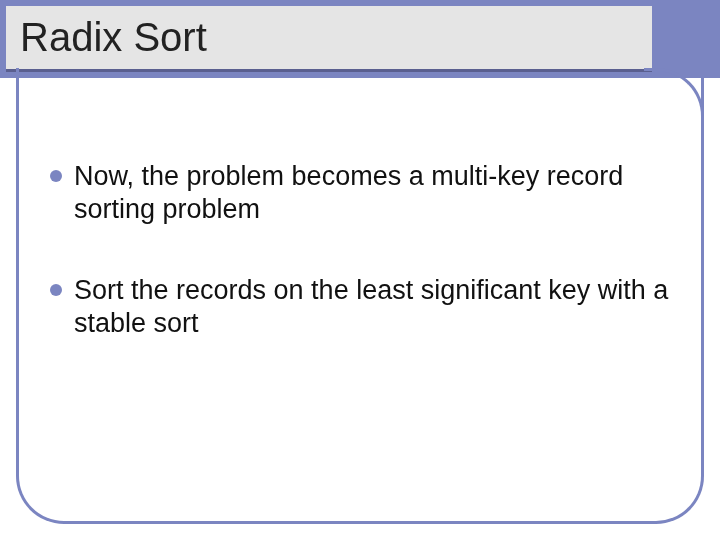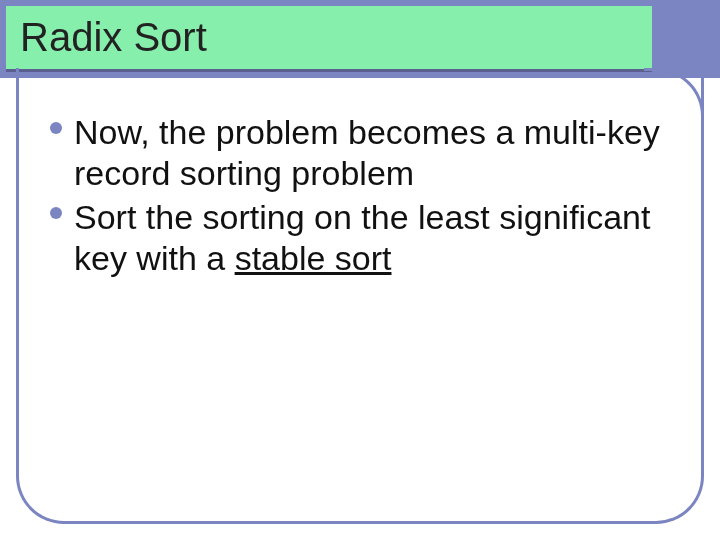--- a/index.html
+++ b/index.html
@@ -14,21 +14,21 @@
     top: 0; left: 0; right: 0;
     height: 78px;
     background: #7b85c1;
   }
   .title-box {
     position: absolute;
     top: 6px;
     left: 6px;
     right: 68px;
     height: 66px;
-    background: #86efac;
+    background: #e5e5e5;
     border-bottom: 3px solid #5a5f8f;
     display: flex;
     align-items: center;
     padding-left: 14px;
   }
   .title-box h1 {
     font-size: 40px;
     font-weight: 400;
     color: #222222;
     letter-spacing: 0px;
@@ -55,37 +55,38 @@
     border-right: 3px solid #7b85c1;
     border-top-right-radius: 48px;
   }
   .body-content {
     position: absolute;
     top: 112px;
     left: 50px;
     right: 50px;
   }
   .bullet-item {
-    font-size: 34px;
+    font-size: 27px;
     line-height: 1.22;
     color: #111111;
     margin-bottom: 2px;
     padding-left: 24px;
     position: relative;
+    margin-top: 48px;
   }
   .bullet-item .dot {
     position: absolute;
     left: 0;
     top: 10px;
     width: 12px;
     height: 12px;
     background: #7b85c1;
     border-radius: 50%;
   }
-  .underline { text-decoration: underline; }
+  .underline { }
 </style>
 </head>
 <body>
 
 <div class="header-band"></div>
 
 <div class="title-box">
   <h1>Radix Sort</h1>
 </div>
 
@@ -94,17 +95,17 @@
 
 <div class="body-content">
 
   <div class="bullet-item">
     <span class="dot"></span>
     <span>Now, the problem becomes a multi-key record sorting problem</span><span class="underline"></span><span></span>
   </div>
 
   <div class="bullet-item">
     <span class="dot"></span>
-    <span>Sort the sorting on the least significant key with a </span><span class="underline">stable sort</span><span></span>
+    <span>Sort the records on the least significant key with a </span><span class="underline">stable sort</span><span></span>
   </div>
 
 
 </div>
 
 </body></html>

